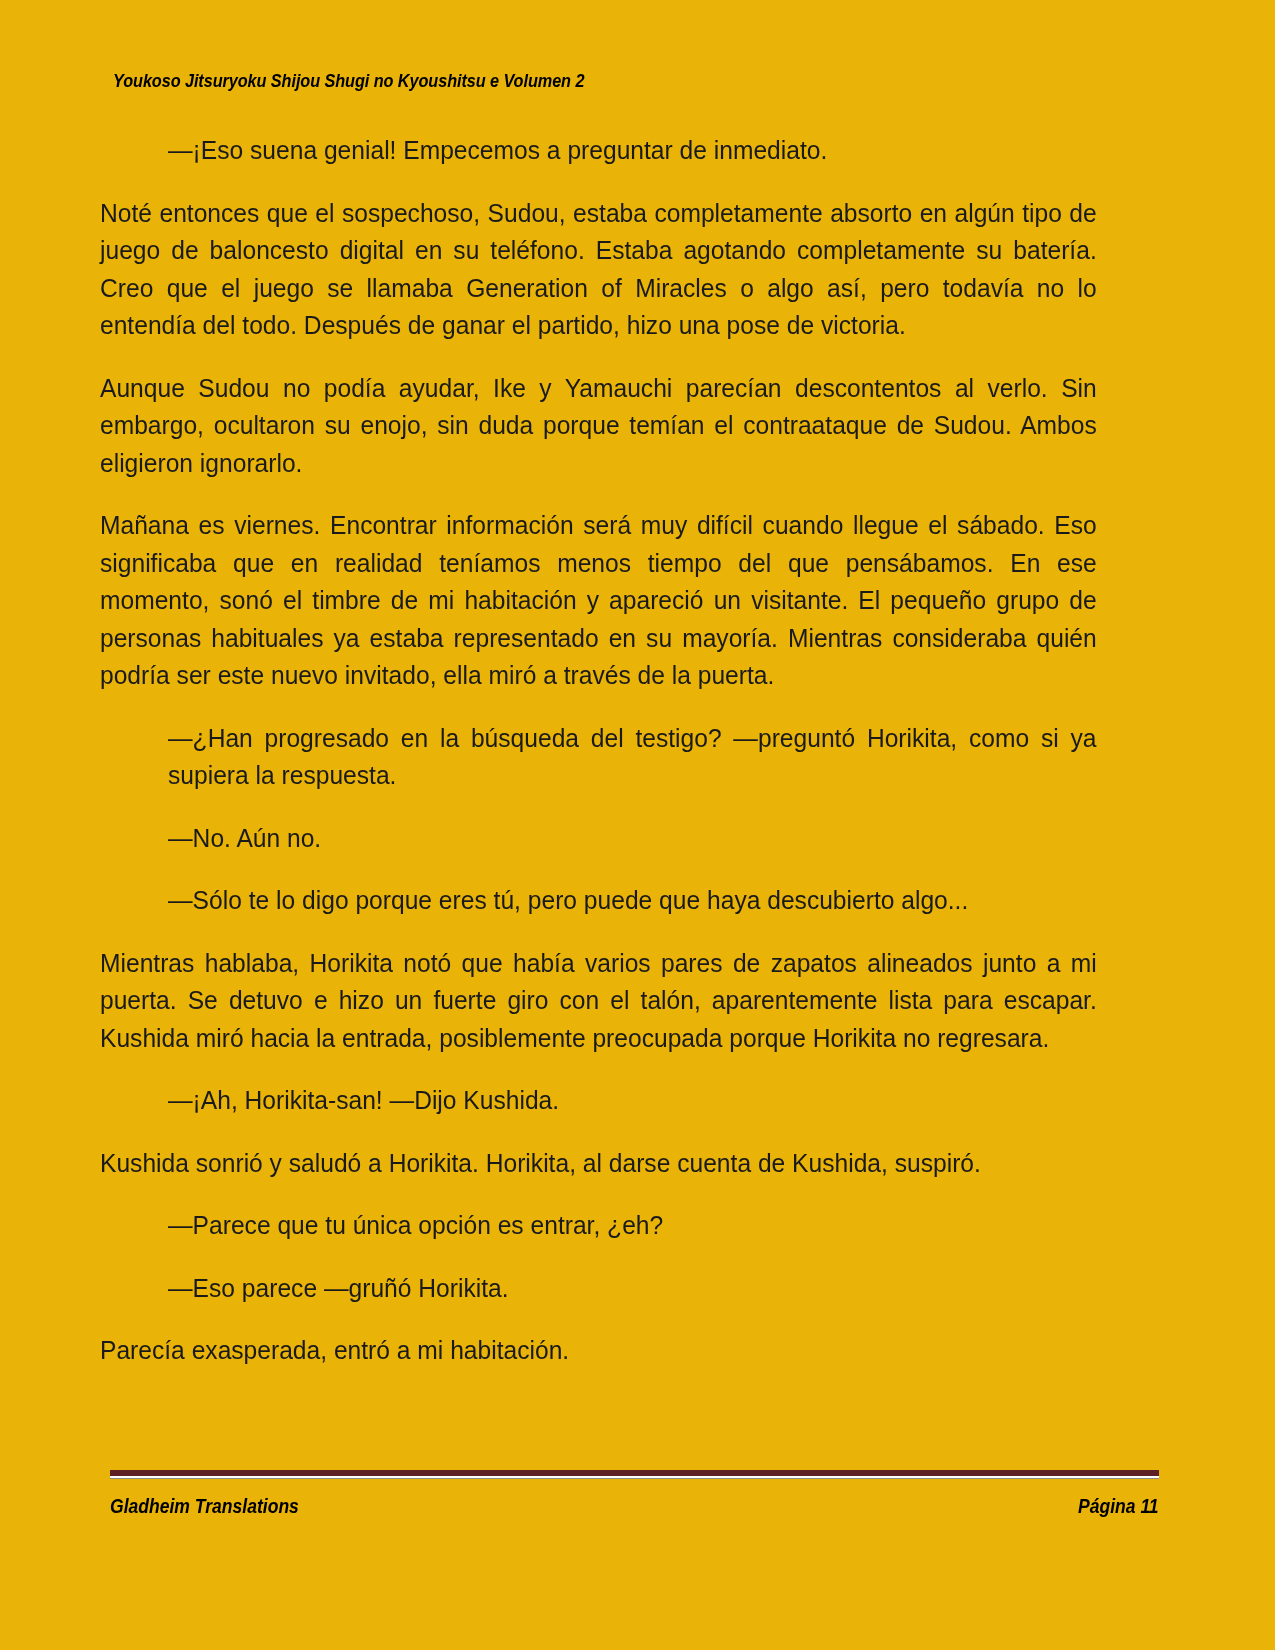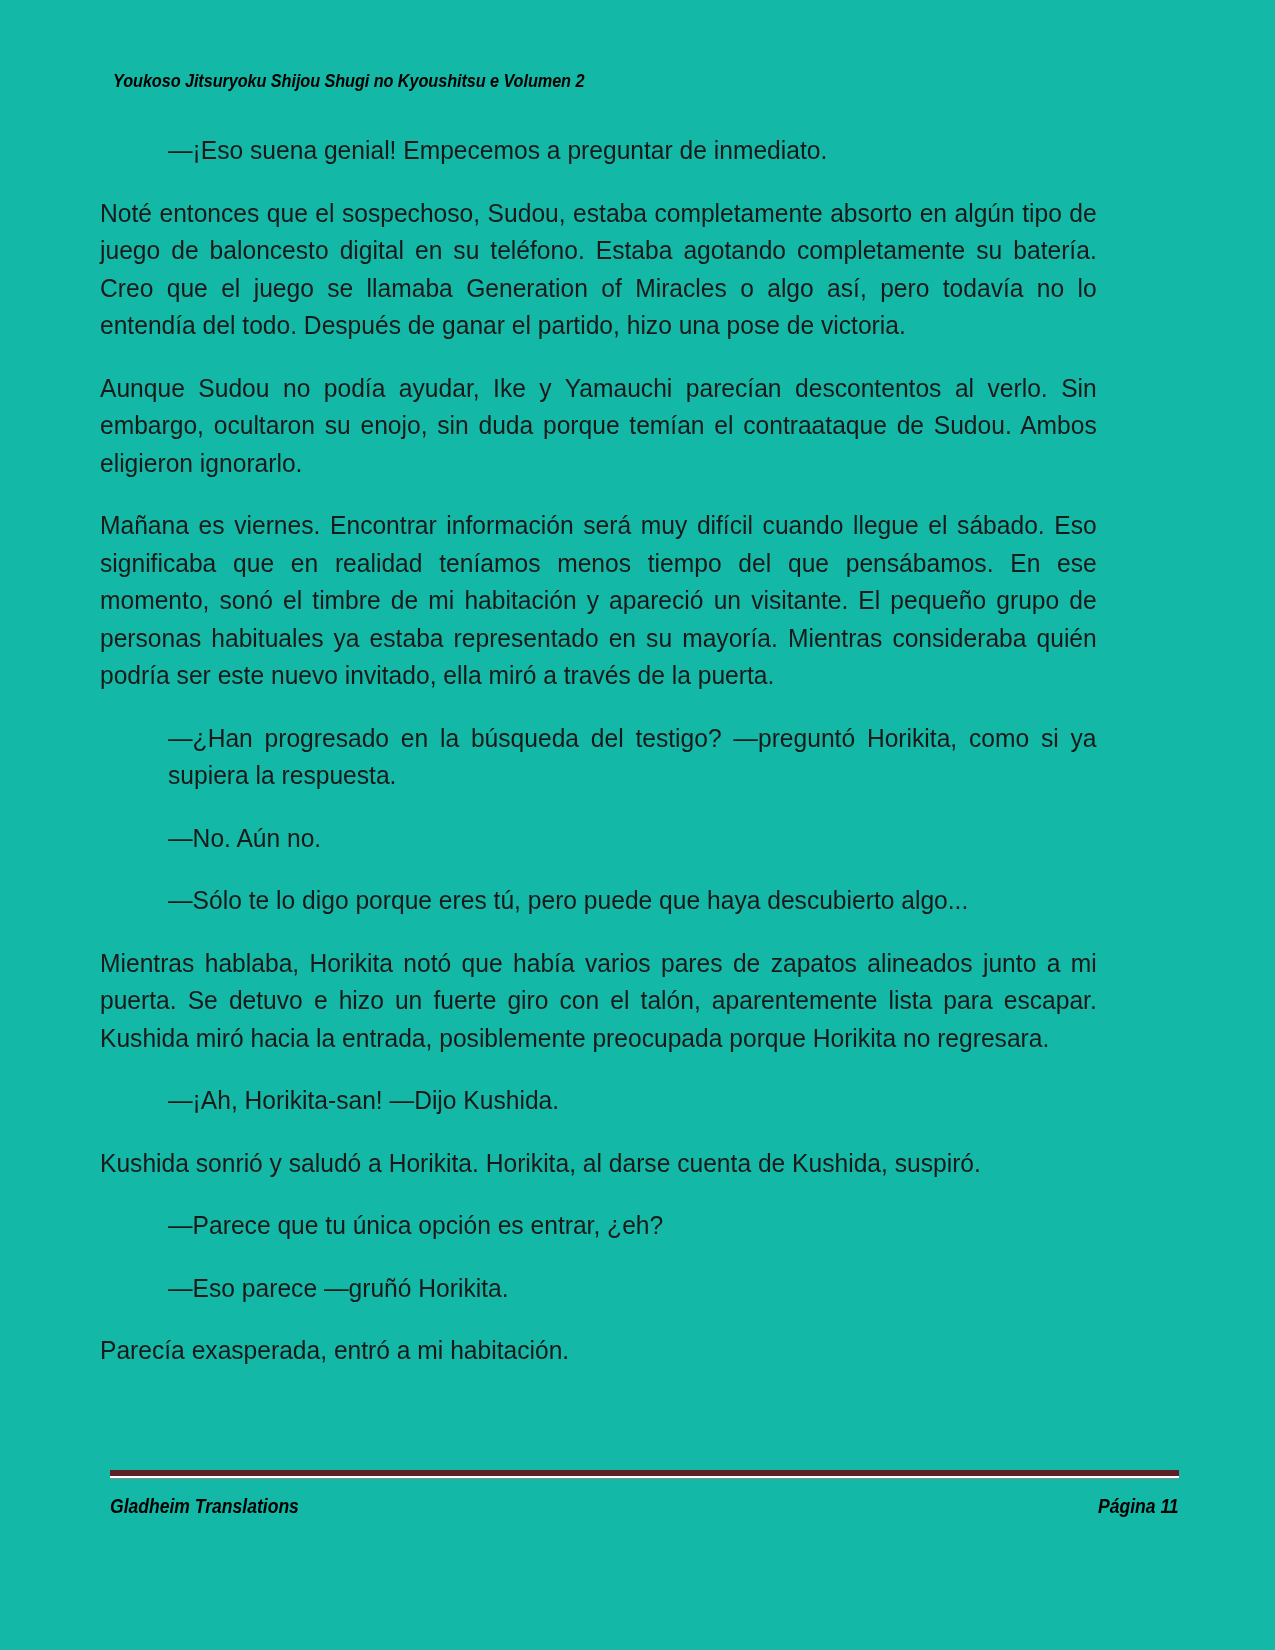--- a/index.html
+++ b/index.html
@@ -5,21 +5,21 @@
   html, body {
     margin: 0;
     padding: 0;
     background: #ffffff;
   }
 
   .page {
     position: relative;
     width: 1275px;
     height: 1650px;
-    background: #14b8a6;
+    background: #eab308;
     box-sizing: border-box;
     overflow: hidden;
     font-family: "Liberation Sans", "DejaVu Sans", sans-serif;
   }
 
   
   .running-header {
     position: absolute;
     top: 70px;
     left: 113px;
@@ -64,21 +64,21 @@
 
   .para.indent {
     margin-left: 68px;
     width: 96.5%;
   }
 
   
   .footer {
     position: absolute;
     left: 110px;
-    right: 96px;
+    right: 116px;
     bottom: 132px;
   }
 
   .footer-rule-thick {
     height: 6px;
     background: #5c2025;
     width: 100%;
   }
 
   .footer-rule-gap {

